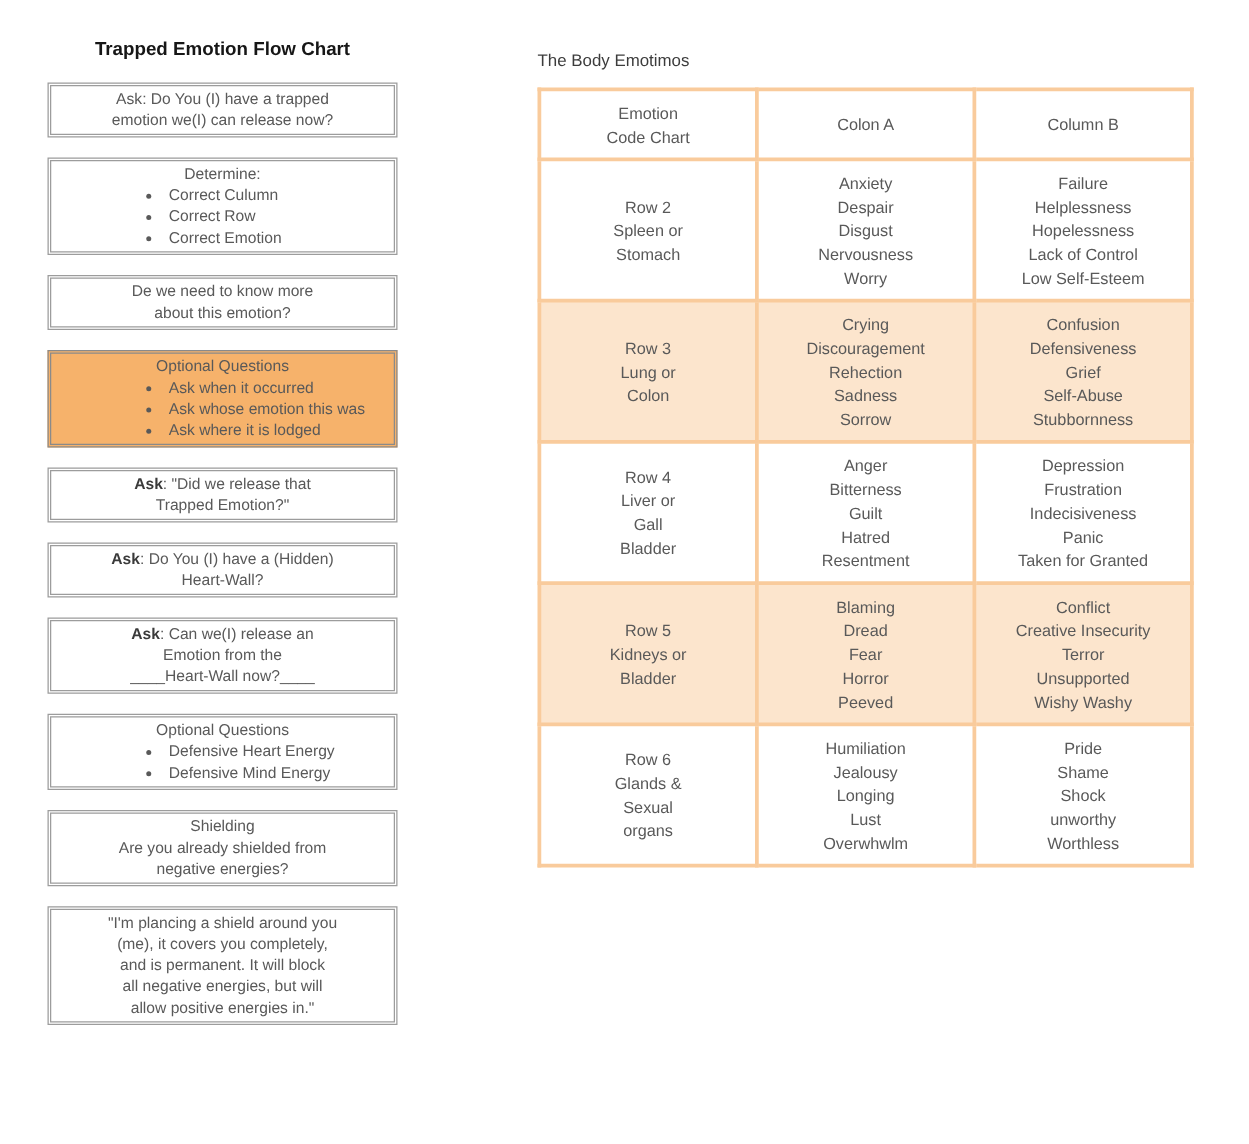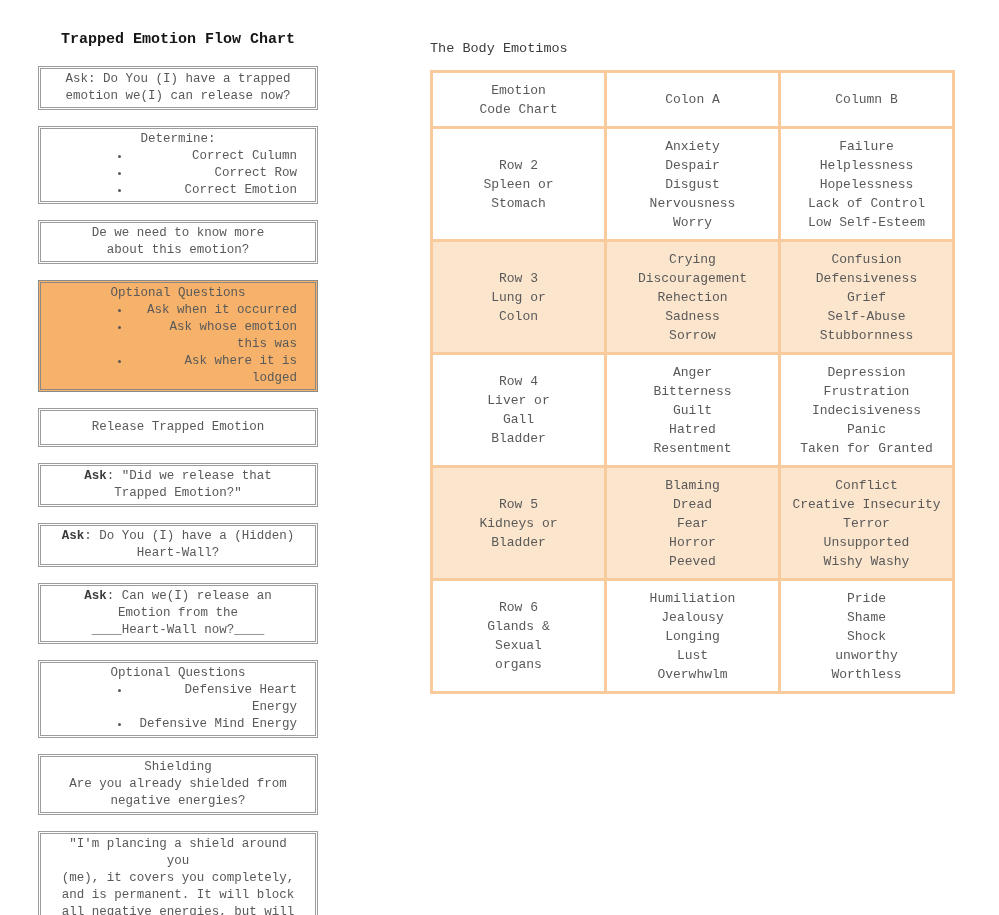--- a/index.html
+++ b/index.html
@@ -1,36 +1,36 @@
 <!DOCTYPE html>
 <html><head>
 <meta charset="utf-8">
 <style>
   html,body{margin:0;padding:0;background:#ffffff;}
   .canvas{
     position:relative;width:999px;height:915px;background:#ffffff;overflow:hidden;
-    font-family:Liberation Mono, monospace;
+    font-family:Liberation Sans, sans-serif;
   }
   
   .left-col{position:absolute;left:38px;top:30px;width:280px;box-sizing:border-box;}
   .flow-title{
     font-weight:700;font-size:15px;color:#161616;text-align:center;
     line-height:20px;margin:0 0 12px 0;white-space:pre-wrap;
   }
   .flow-title.second{margin-top:8px;}
   .fbox{
     box-sizing:border-box;border:3px double #9c9c9c;background:#ffffff;
     margin:16px 0 6px 0;padding:2px 18px;text-align:center;
     font-size:12.5px;line-height:17px;color:#595959;
   }
   .fbox.orange{background:#f6b26b;border-color:#8a8a8a;}
   .fbox.pad{padding-top:8px;padding-bottom:8px;}
   .box-text{white-space:pre-line;}
   .bold{font-weight:700;color:#3a3a3a;}
-  .box-bullets{margin:0;padding:0 0 0 72px;text-align:right;}
+  .box-bullets{margin:0;padding:0 0 0 72px;text-align:left;}
   .box-bullets li{list-style:disc;margin:0;padding-left:4px;line-height:17px;}
   
   .table-title{
     position:absolute;left:430px;top:40px;width:525px;text-align:left;
     font-size:13.5px;color:#3c3c3c;line-height:18px;
   }
   .emo-table{
     position:absolute;left:430px;top:70px;width:525px;
     border-collapse:collapse;table-layout:fixed;padding-left:16px;
   }
@@ -74,23 +74,20 @@
 
     <div class="fbox orange">
       <div class="box-text">Optional Questions</div>
       <ul class="box-bullets">
         <li>Ask when it occurred</li>
         <li>Ask whose emotion this was</li>
         <li>Ask where it is lodged</li>
       </ul>
     </div>
 
-    <div class="fbox pad">
-      <div class="box-text">Release Trapped Emotion</div>
-    </div>
 
     <div class="fbox">
       <div class="box-text"><span class="bold">Ask</span><span>: "Did we release that
 Trapped Emotion?"</span></div>
     </div>
 
 
     <div class="fbox">
       <div class="box-text"><span class="bold">Ask</span><span>: Do You (I) have a (Hidden)
 Heart-Wall?</span></div>

